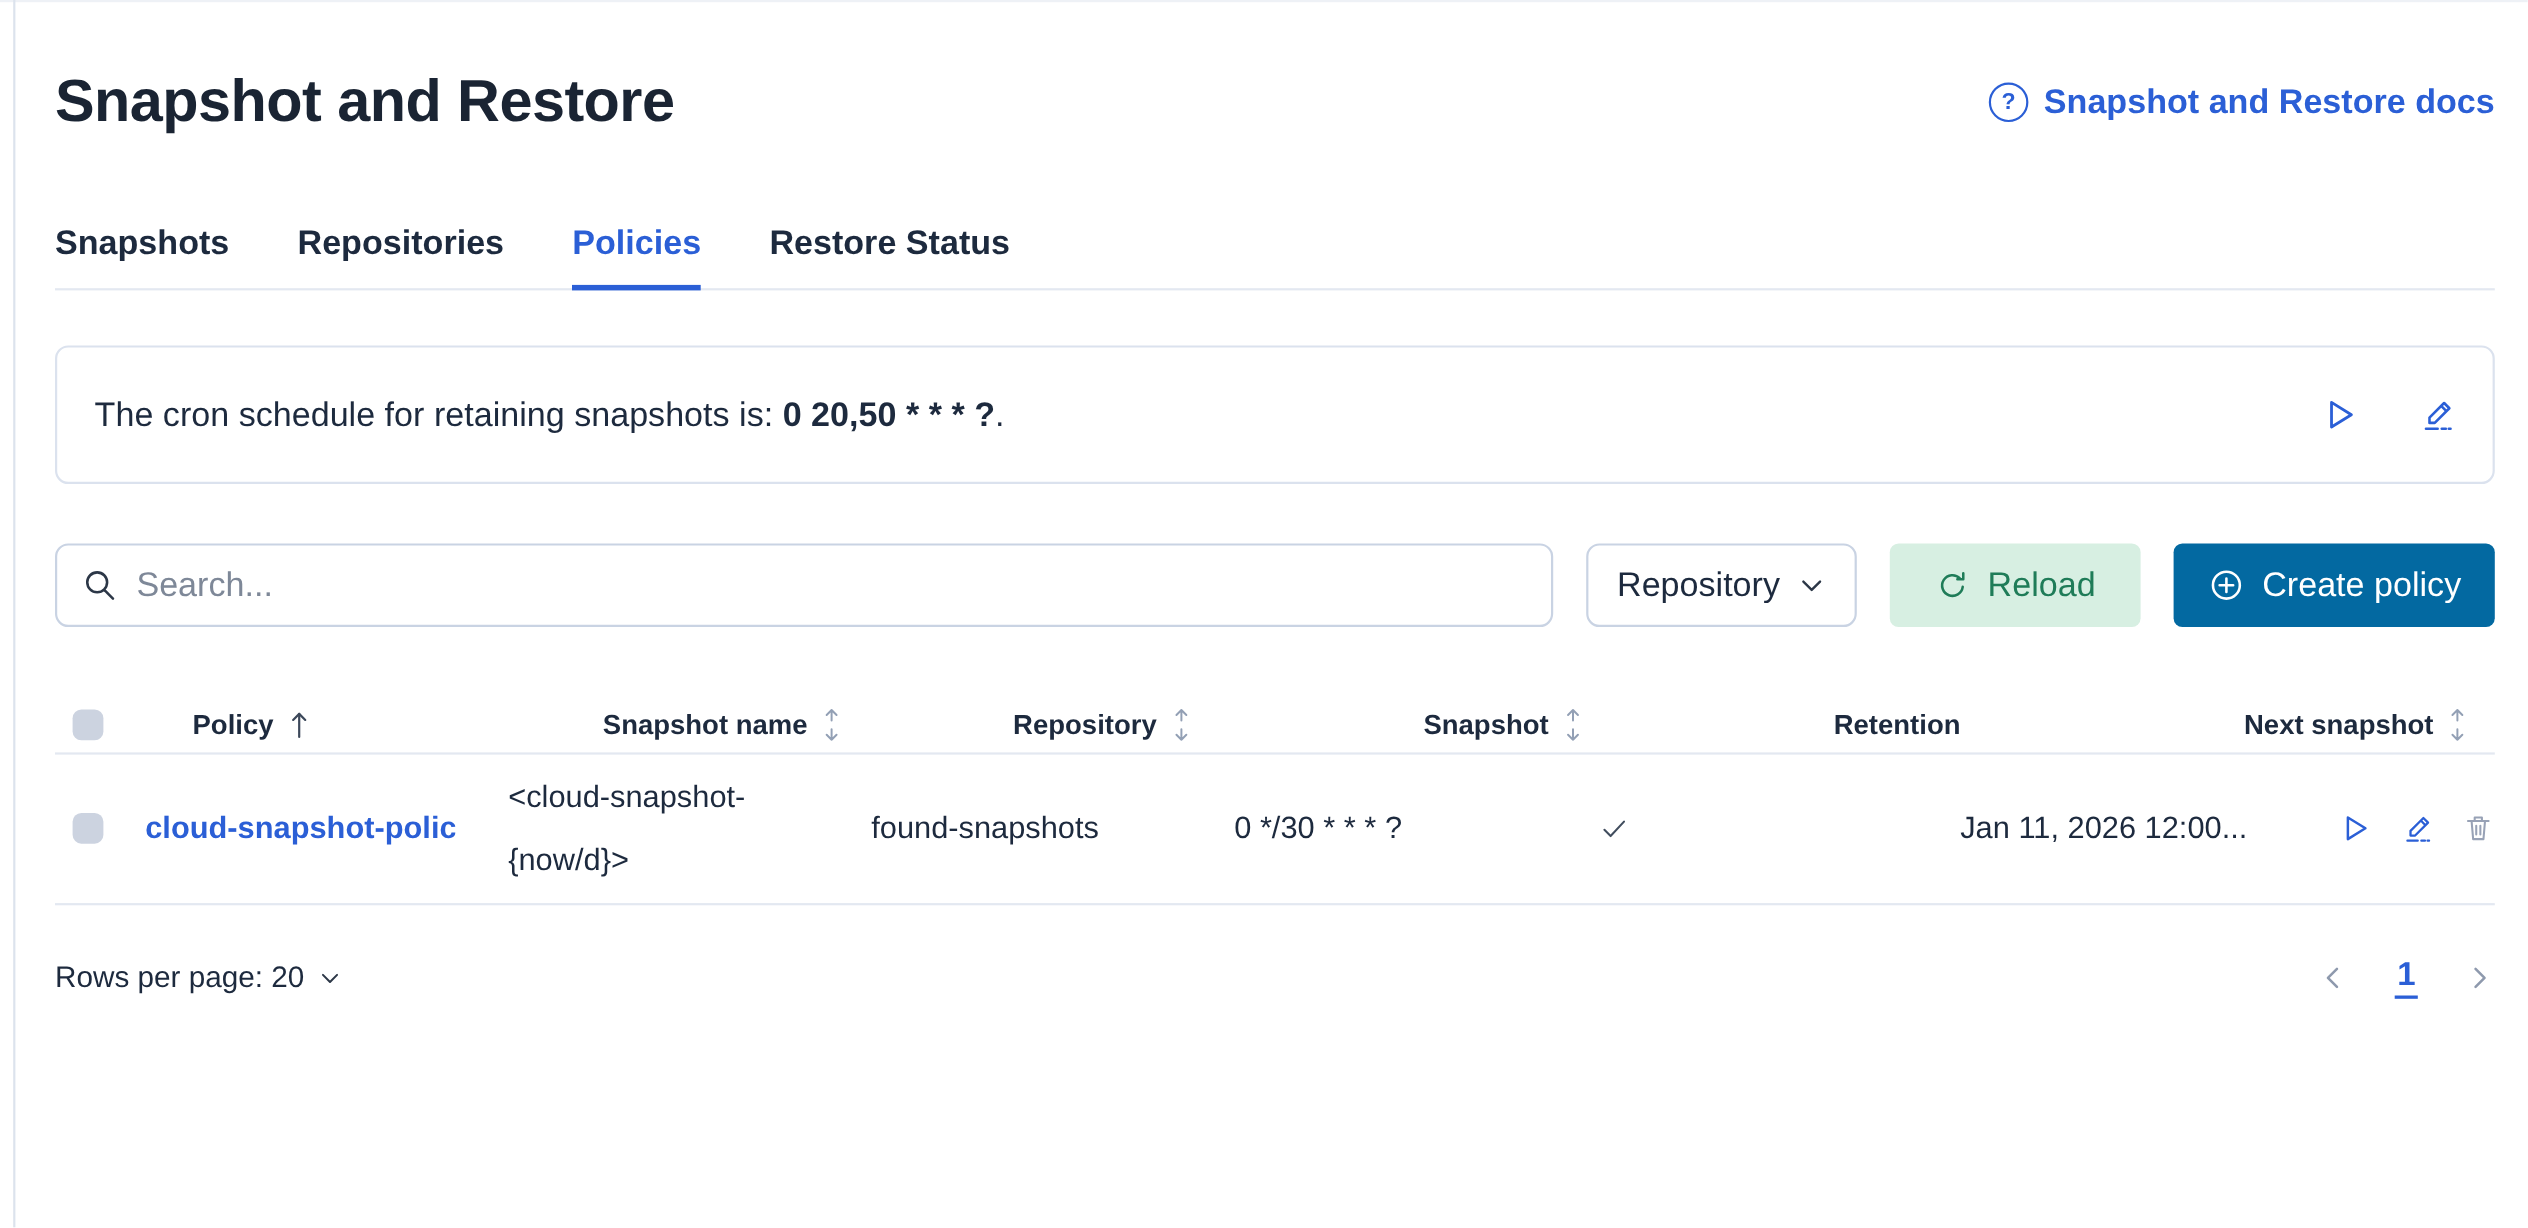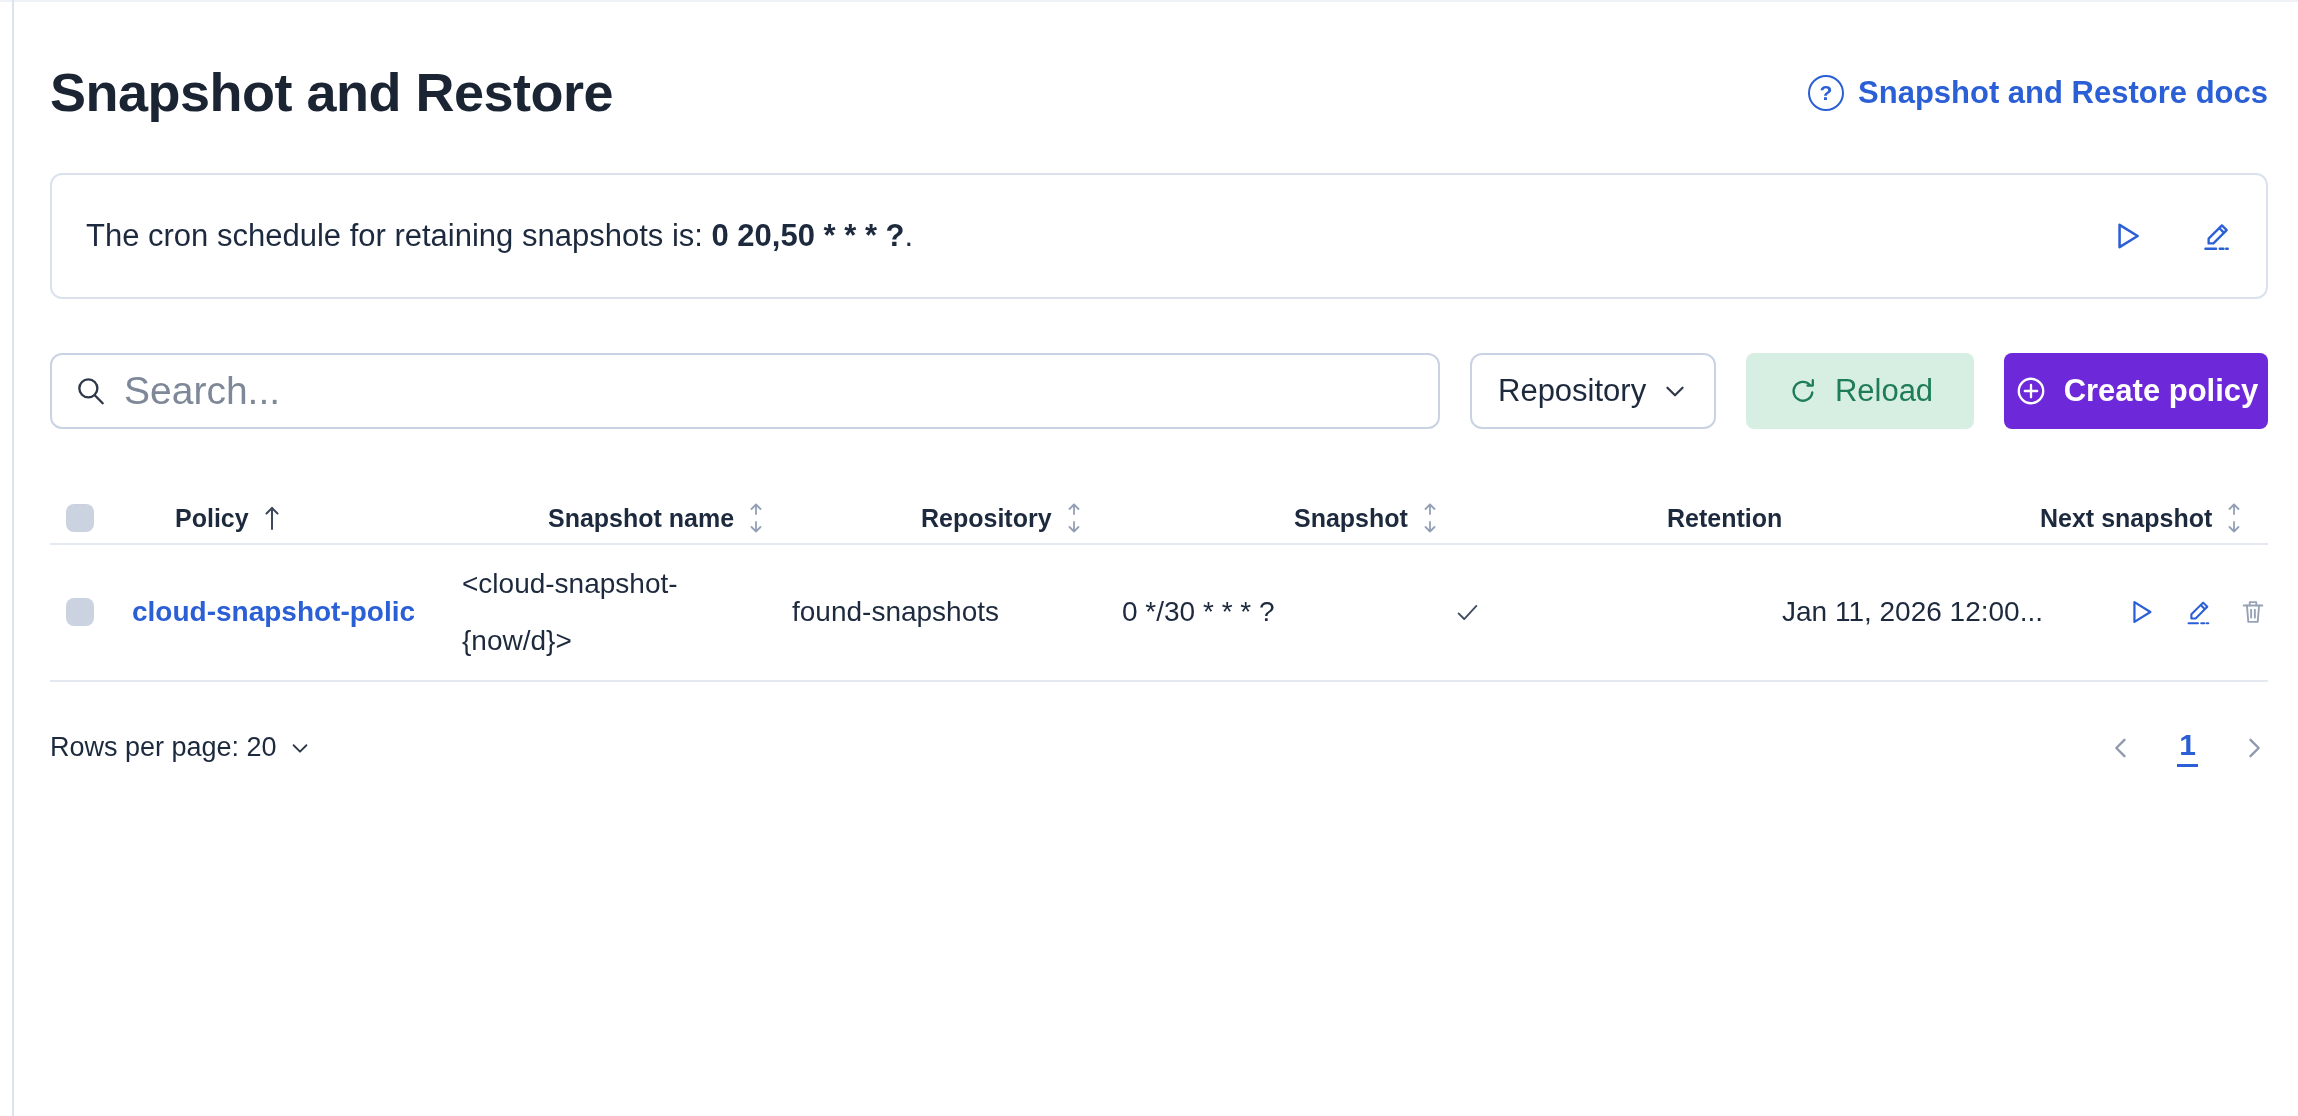--- a/index.html
+++ b/index.html
@@ -35,29 +35,29 @@
              display:flex; align-items:center; justify-content:space-between; padding:0 34px; background:#fff; }
   .callout-text { font-size:31px; }
   .callout-text b { font-weight:700; }
   .callout-actions { display:flex; align-items:center; gap:54px; color:#2b5fd6; }
   .icon-btn { background:none; border:none; color:inherit; cursor:pointer; display:inline-flex; padding:0; }
 
   
   .controls { margin-top:54px; display:flex; gap:30px; height:76px; }
   .search-box { flex:1; border:2px solid #c9d3e3; border-radius:12px; display:flex;
                 align-items:center; padding:0 22px; gap:16px; background:#fff; }
-  .search-box input { border:none; outline:none; flex:1; font-size:39px;
+  .search-box input { border:none; outline:none; flex:1; font-size:31px;
                       font-family:inherit; color:#1d2a3e; background:transparent; }
   .search-box input::placeholder { color:#7e8898; }
   .btn { display:flex; align-items:center; justify-content:center; gap:16px; border-radius:8px;
          font-size:31px; font-weight:500; font-family:inherit; cursor:pointer; border:none; }
   .btn-repo { width:246px; background:#fff; border:2px solid #c9d3e3; border-radius:12px;
               color:#1d2a3e; justify-content:space-between; padding:0 26px; font-weight:400; }
   .btn-reload { width:228px; background:#d7efe2; color:#1f7c58; }
-  .btn-create { width:264px; background:#6d28d9; color:#fff; font-weight:700; }
+  .btn-create { width:292px; background:#0369a1; color:#fff; font-weight:400; }
 
   
   .table { margin-top:64px; }
   .tr { display:grid; grid-template-columns:82px 330px 330px 330px 330px 330px 330px 1fr;
         align-items:center; border-bottom:2px solid #e3e8f1; }
   .tr.head { height:52px;gap:43px; }
   .tr.body-row { min-height:132px; }
   .th { font-size:25px; font-weight:600; display:flex; align-items:center; gap:12px; }
   .td { font-size:28px; }
   .th.right, .td.right { justify-content:flex-end; display:flex; text-align:right; }
@@ -91,20 +91,26 @@
 
   <div class="page-header">
     <h1 class="page-title">Snapshot and Restore</h1>
     <a class="docs-link">
       <span class="help-badge">?</span>
       <span>Snapshot and Restore docs</span>
     </a>
   </div>
 
 
+  <div class="tabs">
+    <div class="tab">Snapshots</div>
+    <div class="tab">Repositories</div>
+    <div class="tab active">Policies</div>
+    <div class="tab">Restore Status</div>
+  </div>
 
   <div class="callout">
     <div class="callout-text">
       <span>The cron schedule for retaining snapshots is: </span><b>0 20,50 * * * ?</b><span>.</span>
     </div>
     <div class="callout-actions">
       <button class="icon-btn" title="">
         <span>
           <svg width="34" height="34" viewBox="0 0 32 32" fill="none" stroke="currentColor" stroke-width="2.4" stroke-linejoin="round">
               <path d="M9 5.5 L26 16 L9 26.5 Z"></path>

